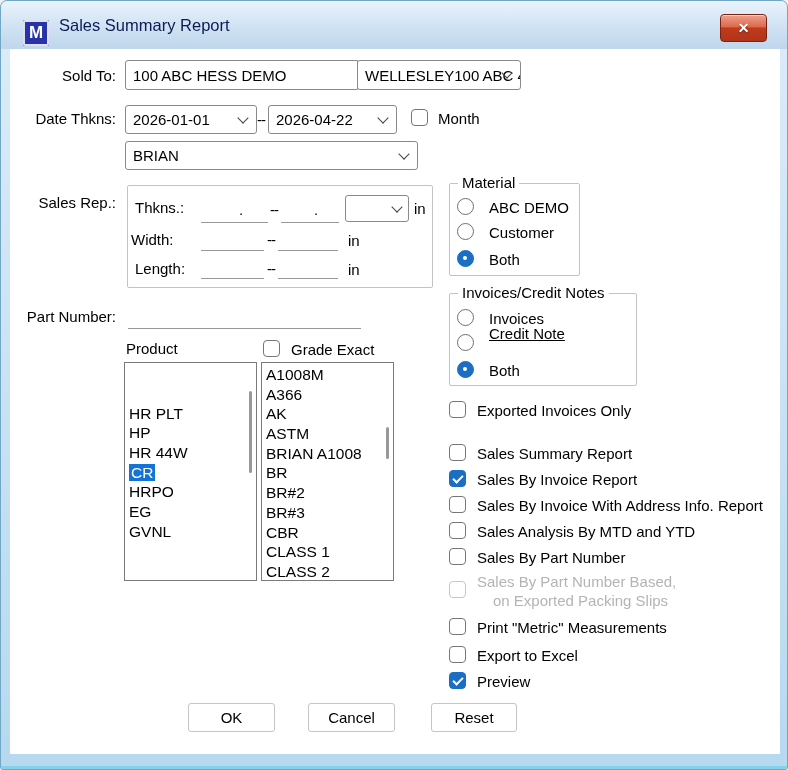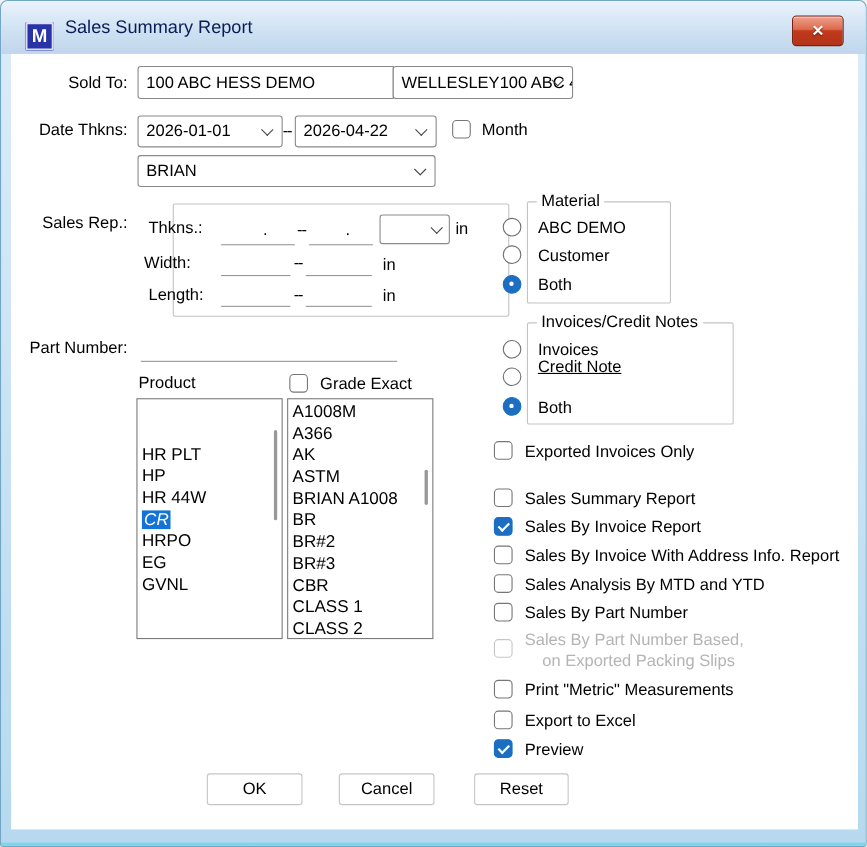--- a/index.html
+++ b/index.html
@@ -18,37 +18,37 @@
             border:1px solid #7e2012;box-shadow:inset 0 1px 0 rgba(255,255,255,.6);
             color:#fff;font-size:14px;font-weight:bold;text-align:center;line-height:26px;cursor:pointer;
             text-shadow:0 1px 1px #5e1408;}
   .client{position:absolute;left:9px;top:48px;width:770px;height:705px;background:#fff;}
   .lbl{position:absolute;font-size:15px;color:#000;white-space:nowrap;}
   .rlbl{text-align:right;width:115px;left:0;}
   .box{position:absolute;border:1px solid #8a8a8a;border-radius:3px;background:#fff;
        font-size:15px;display:flex;align-items:center;padding:0 7px;white-space:nowrap;overflow:hidden;}
   .chev{position:absolute;right:9px;top:50%;width:8px;height:8px;margin-top:-6px;
         border-right:1.6px solid #444;border-bottom:1.6px solid #444;transform:rotate(45deg);}
-  .gbox{position:absolute;border:1px solid #c3c3c3;border-radius:2px;background:#fff;margin-left:30px;}
+  .gbox{position:absolute;border:1px solid #c3c3c3;border-radius:2px;background:#fff;}
   .legend{position:absolute;top:-10px;left:8px;background:#fff;padding:0 4px;font-size:15px;}
   .radio{position:absolute;width:17px;height:17px;border:1.5px solid #6f6f6f;border-radius:50%;background:#fff;}
   .radio.selected{background:#1b6ec2;border-color:#1b6ec2;}
   .radio.selected::after{content:"";position:absolute;left:5px;top:5px;width:4px;height:4px;background:#fff;border-radius:50%;}
   .cb{position:absolute;width:17px;height:17px;border:1.5px solid #767676;border-radius:4px;background:#fff;}
   .cb.checked{background:#1b6ec2;border-color:#1b6ec2;}
   .cb.checked::after{content:"";position:absolute;left:3px;top:4px;width:8px;height:4px;
         border-left:2px solid #fff;border-bottom:2px solid #fff;transform:rotate(-45deg);}
   .cb.disabled{border-color:#c6c6c6;}
   .dlbl{color:#b4b4b4;}
   .uline{position:absolute;border-bottom:1px solid #979797;height:22px;font-size:15px;}
   .dot{position:absolute;font-size:15px;color:#000;}
   .list{position:absolute;border:1px solid #7a7a7a;background:#fff;font-size:15.5px;padding-top:21px;overflow:hidden;}
   .list2{padding-top:2px;}
   .li{height:19.7px;line-height:19.7px;padding-left:4px;white-space:nowrap;}
-  .li span.hl{background:#1473d6;color:#fff;padding:0 2px;font-style:italic;}
+  .li span.hl{background:#1473d6;color:#fff;padding:0 2px;}
   .thumb{position:absolute;width:3px;background:#989898;border-radius:2px;}
   .btn{position:absolute;border:1px solid #c5c5c5;border-radius:3px;background:#fff;font-size:15px;
        display:flex;align-items:center;justify-content:center;cursor:pointer;}
   .sep{position:absolute;font-size:15px;letter-spacing:-1px;}
 </style>
 </head>
 <body>
 
 <div class="window">
   <div class="titlebar">
@@ -72,21 +72,21 @@
   </div>
   <div class="sep" style="left:256px;top:110px;">--</div>
   <div class="box" style="left:267px;top:104px;width:129px;height:29px;padding-right:24px;">
     <span>2026-04-22</span>
     <span class="chev"></span>
   </div>
   <div class="cb" style="left:410px;top:108px;"></div>
   <div class="lbl" style="left:437px;top:109px;">Month</div>
 
   <div class="lbl rlbl" style="top:162px;margin-top:31px;">Sales Rep.:</div>
-  <div class="box" style="left:124px;top:140px;width:271px;height:29px;padding-right:12px;">
+  <div class="box" style="left:124px;top:140px;width:293px;height:29px;padding-right:12px;">
     <span>BRIAN</span>
     <span class="chev"></span>
   </div>
 
   <div class="gbox" style="left:126px;top:184px;width:306px;height:103px;"></div>
   <div class="lbl" style="left:134px;top:198px;">Thkns.:</div>
   <div class="uline" style="left:200px;top:200px;width:67px;"></div>
   <div class="dot" style="left:238px;top:200px;">.</div>
   <div class="sep" style="left:269px;top:200px;">--</div>
   <div class="uline" style="left:280px;top:200px;width:58px;"></div>

